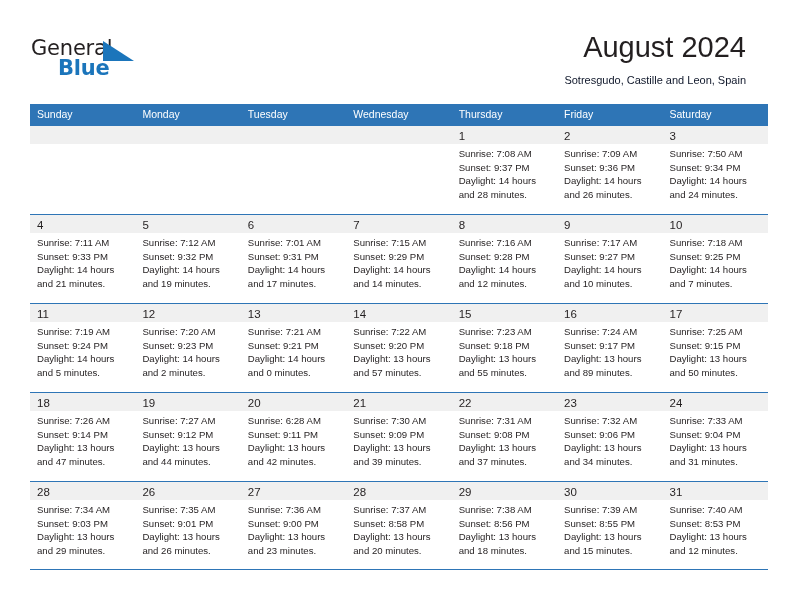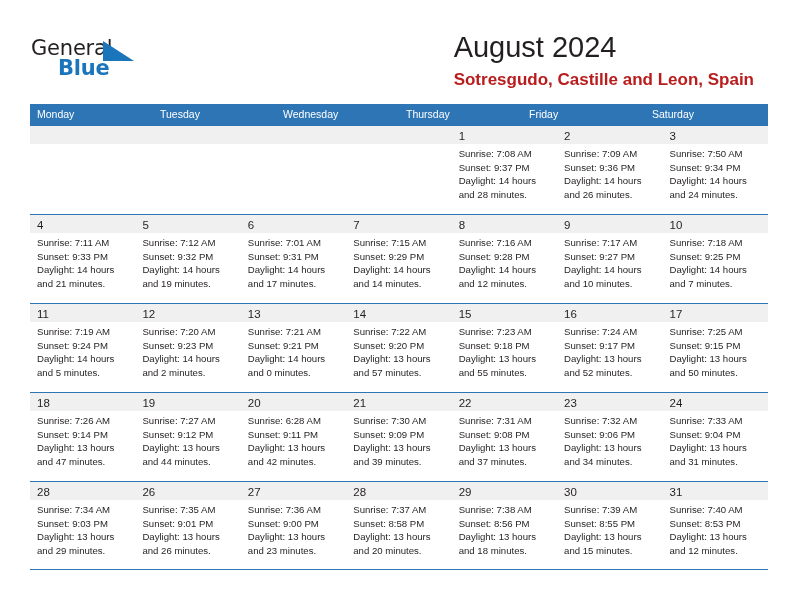--- a/index.html
+++ b/index.html
@@ -62,36 +62,36 @@
     top: 5px;
     width: 0;
     height: 0;
     border-left: 31px solid #1b75bb;
     border-bottom: 0 solid transparent;
     border-top: 20px solid transparent;
   }
 
   .title-block {
     position: absolute;
-    right: 38px;
+    right: 46px;
     top: 30px;
-    text-align: left;
+    text-align: right;
   }
   .month-title {
     font-size: 29px;
     font-weight: 400;
     color: #231f20;
     line-height: 34px;
     font-family: "Liberation Sans", sans-serif;
     white-space: nowrap;
   }
   .location {
-    font-size: 17px;
-    font-weight: 700;
-    color: #b91c1c;
+    font-size: 11px;
+    font-weight: 400;
+    color: #0f172a;
     line-height: 20px;
     margin-top: 6px;
     white-space: nowrap;
   }
 
   
   .calendar {
     position: absolute;
     left: 30px;
     top: 104px;
@@ -167,20 +167,21 @@
 
     <div class="title-block">
       <div class="month-title">August 2024</div>
       <div class="location">Sotresgudo, Castille and Leon, Spain</div>
     </div>
 
   </div>
 
   <div class="calendar">
     <div class="cal-head">
+        <div class="hcell">Sunday</div>
         <div class="hcell">Monday</div>
         <div class="hcell">Tuesday</div>
         <div class="hcell">Wednesday</div>
         <div class="hcell">Thursday</div>
         <div class="hcell">Friday</div>
         <div class="hcell">Saturday</div>
       </div>
     <div id="weeks-container">
         <div class="week">
           <div class="daycell empty">
@@ -337,21 +338,21 @@
               <div class="dayline">Daylight: 13 hours</div>
               <div class="dayline">and 55 minutes.</div>
             </div>
           </div>
           <div class="daycell">
             <div class="daynum-band"><span class="daynum">16</span></div>
             <div class="daybody">
               <div class="dayline">Sunrise: 7:24 AM</div>
               <div class="dayline">Sunset: 9:17 PM</div>
               <div class="dayline">Daylight: 13 hours</div>
-              <div class="dayline">and 52 minutes.</div>
+              <div class="dayline">and 89 minutes.</div>
             </div>
           </div>
           <div class="daycell">
             <div class="daynum-band"><span class="daynum">17</span></div>
             <div class="daybody">
               <div class="dayline">Sunrise: 7:25 AM</div>
               <div class="dayline">Sunset: 9:15 PM</div>
               <div class="dayline">Daylight: 13 hours</div>
               <div class="dayline">and 50 minutes.</div>
             </div>

